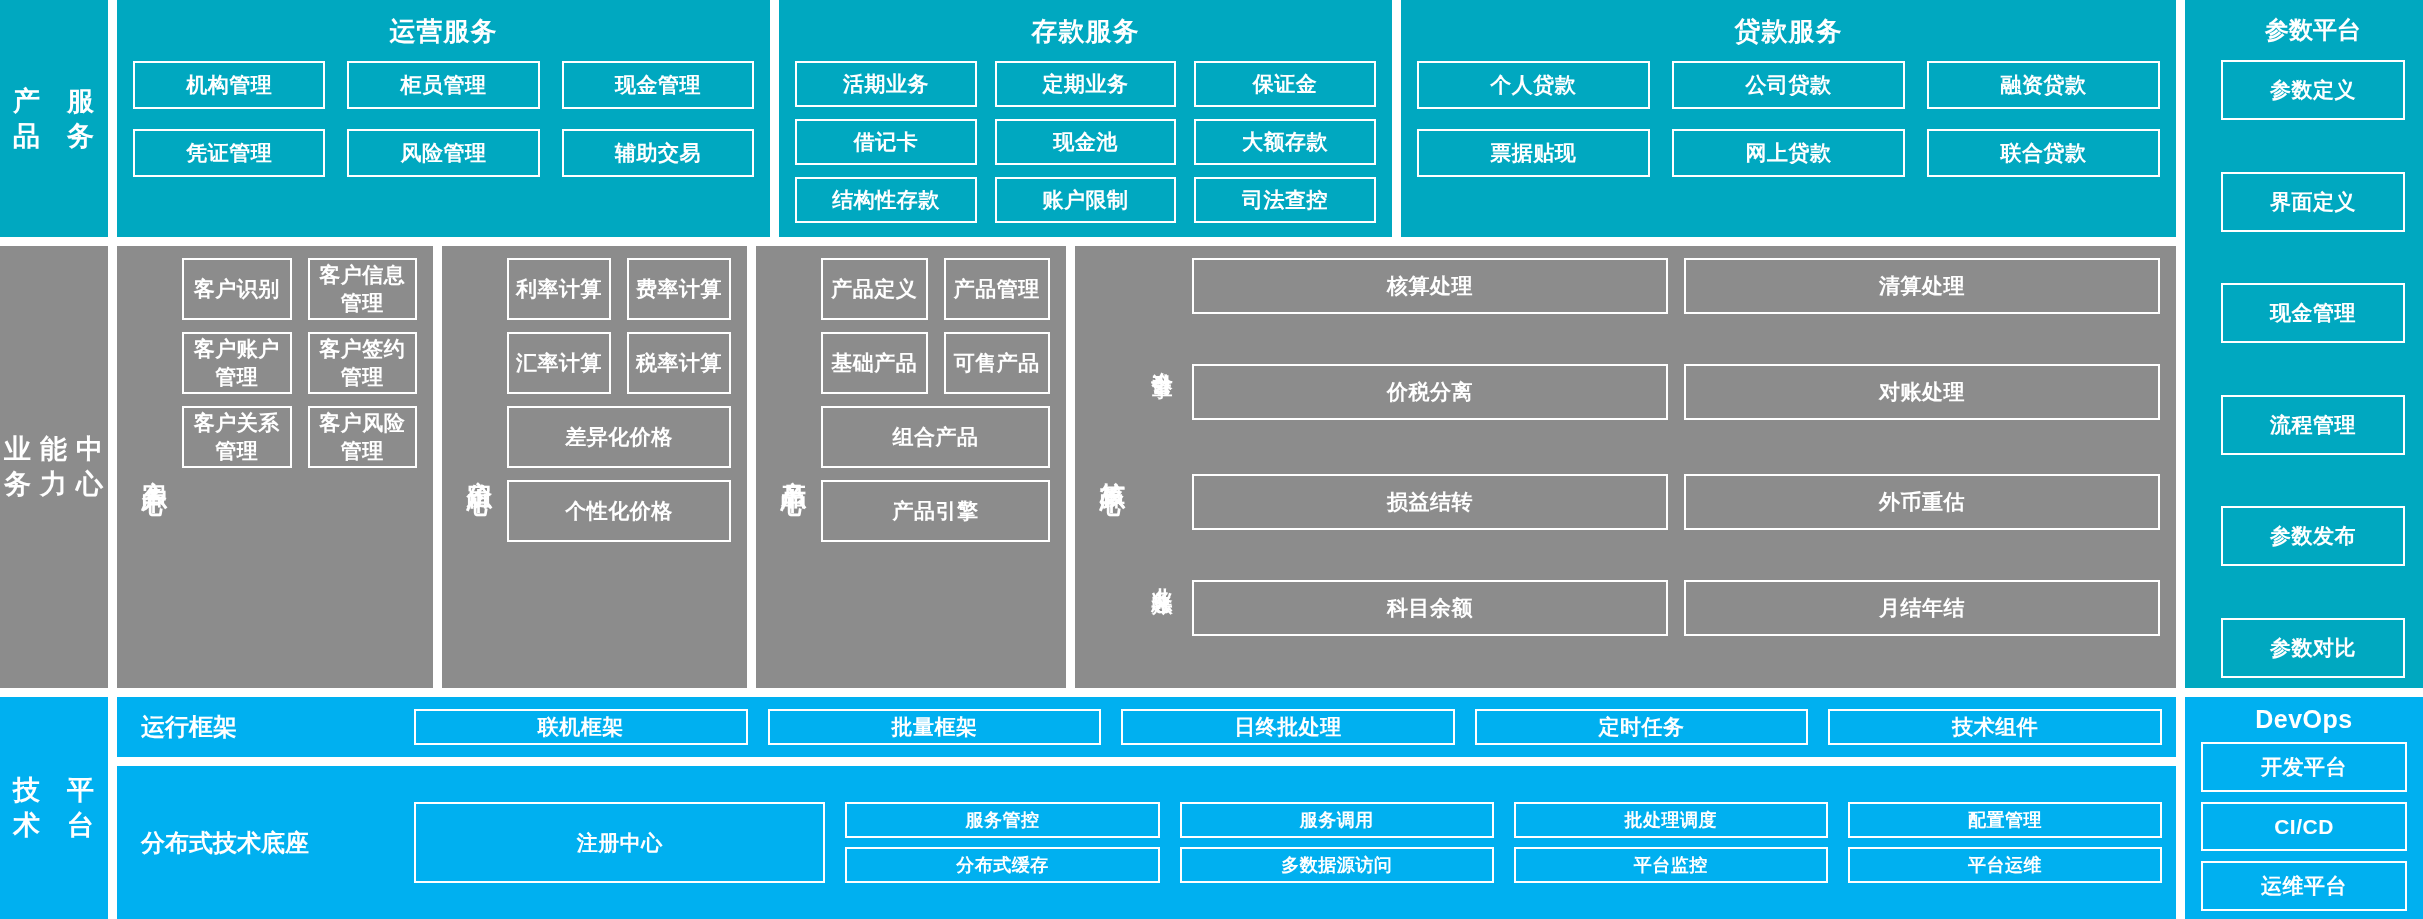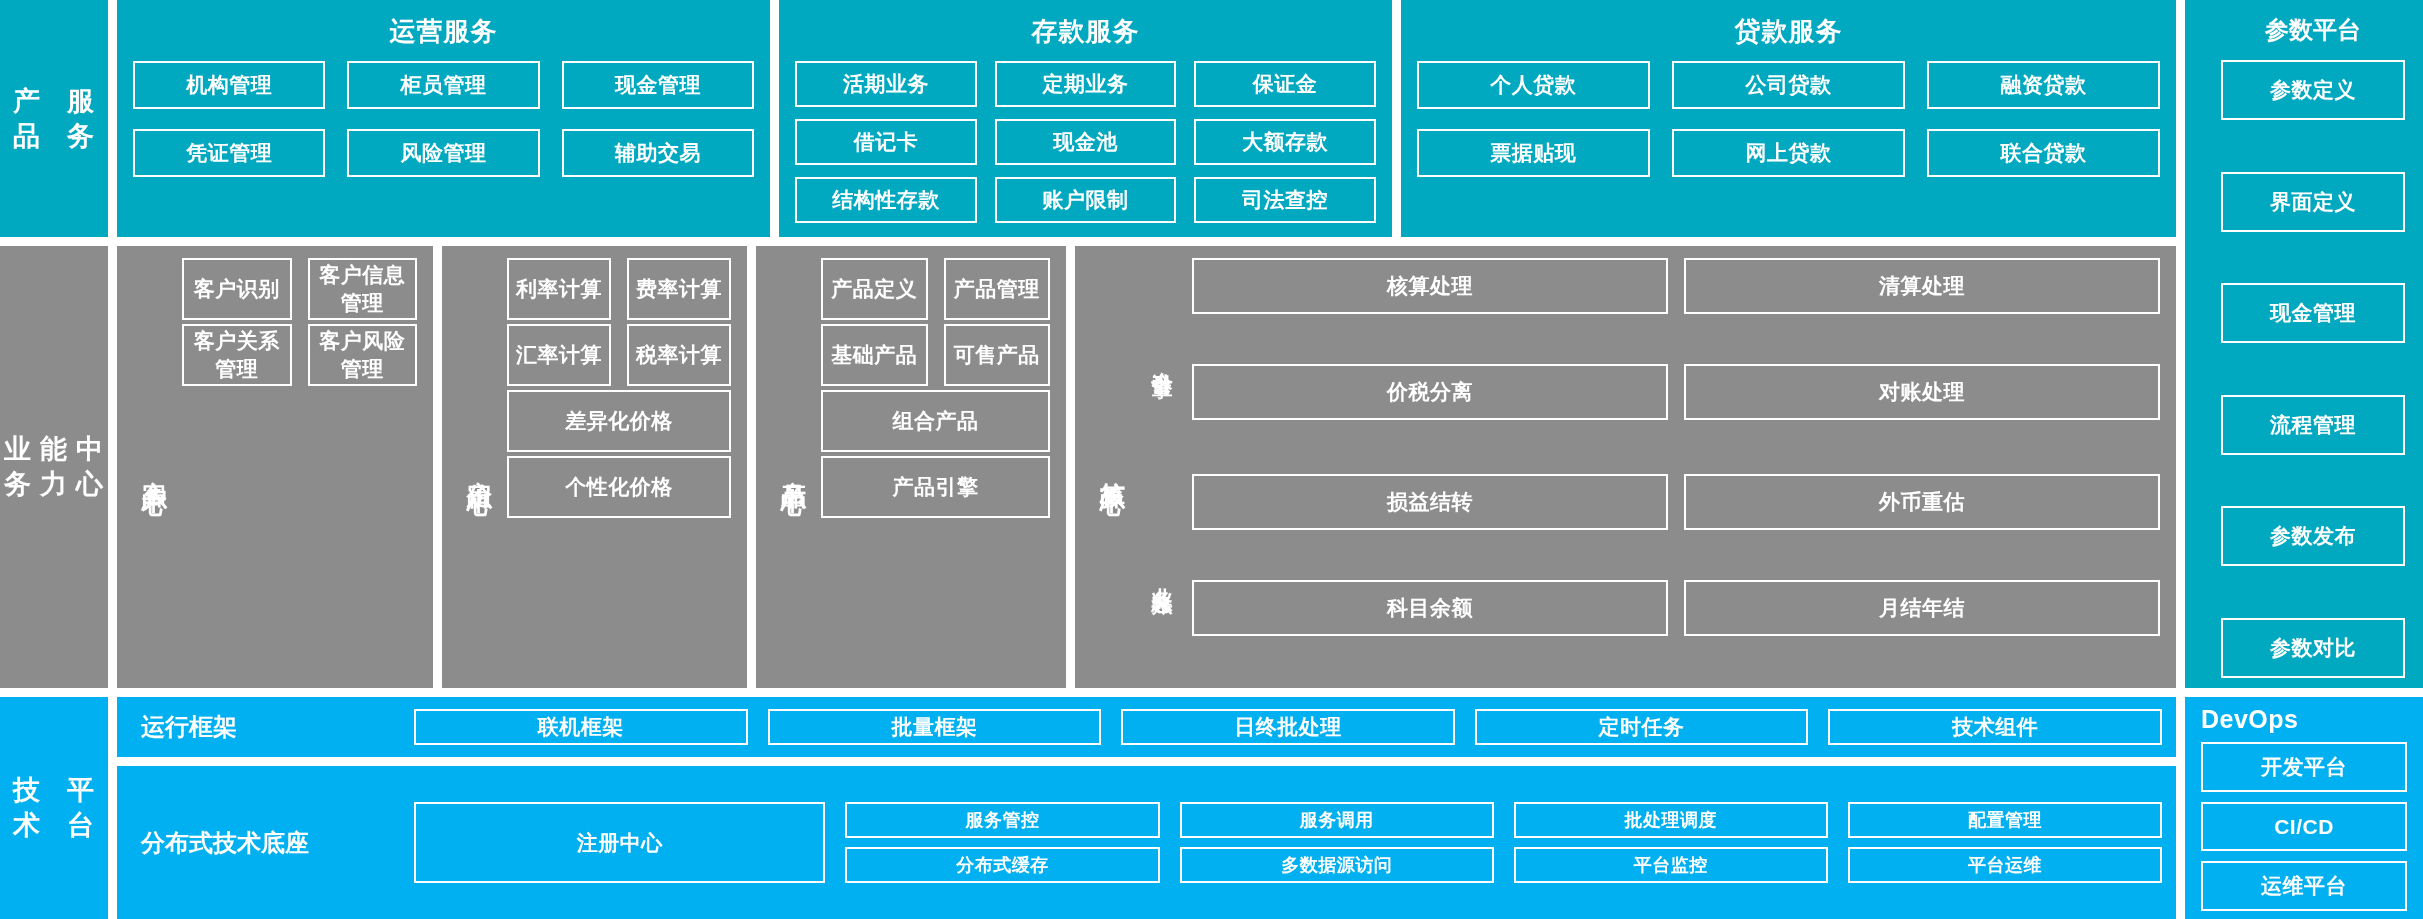--- a/index.html
+++ b/index.html
@@ -93,21 +93,21 @@
     writing-mode:vertical-rl;
     text-orientation:upright;
     display:flex;align-items:center;justify-content:center;
     font-size:25px;font-weight:bold;
     letter-spacing:3px;
     padding:0 10px;
     white-space:nowrap;
   }
   .vlabel.small{font-size:21px;letter-spacing:2px;padding:0 8px;}
 
-  .cap-body{flex:1 1 auto;display:flex;flex-direction:column;gap:4px;min-width:0;}
+  .cap-body{flex:1 1 auto;display:flex;flex-direction:column;gap:12px;min-width:0;}
   .cap-row{display:flex;gap:16px;}
   .cap-row .chip{flex:1 1 0;height:62px;font-size:21px;}
   .cap-row .chip.wide{flex:1 1 100%;}
 
   
   #cap-customer{flex:0 0 316px;}
   #cap-pricing {flex:0 0 305px;}
   #cap-product {flex:0 0 310px;}
   #cap-account {flex:1 1 0;}
 
@@ -140,21 +140,21 @@
   .tech-items .chip{height:36px;font-size:21px;}
 
   .base-items{flex:1 1 auto;display:flex;gap:20px;min-width:0;}
   .base-items > .reg{flex:1.25 1 0;}
   .base-items .reg .chip{height:100%;font-size:21px;}
   .base-grid{flex:4 1 0;display:grid;grid-template-columns:repeat(4,1fr);gap:9px 20px;min-width:0;}
   .base-grid .chip{height:36px;font-size:18px;}
 
   .devops-col{
     background:#00B0F0;
-    display:flex;flex-direction:column;align-items:flex-start;
+    display:flex;flex-direction:column;align-items:center;
     padding:6px 16px 8px 16px;box-sizing:border-box;
   }
   .devops-title{font-size:25px;font-weight:bold;margin:2px 0 8px 0;letter-spacing:.5px;}
   .devops-list{width:100%;flex:1 1 auto;display:flex;flex-direction:column;gap:10px;}
   .devops-list .chip{flex:1 1 0;font-size:21px;}
 </style>
 </head>
 <body>
 
 <div class="diagram">
@@ -224,20 +224,24 @@
         <div class="band-body">
 
           <div class="cap-panel" id="cap-customer">
             <div class="vlabel">客户中心</div>
             <div class="cap-body">
               <div class="cap-row">
                 <div class="chip">客户识别</div>
                 <div class="chip">客户信息管理</div>
               </div>
               <div class="cap-row">
+                <div class="chip">客户账户管理</div>
+                <div class="chip">客户签约管理</div>
+              </div>
+              <div class="cap-row">
                 <div class="chip">客户关系管理</div>
                 <div class="chip">客户风险管理</div>
               </div>
             </div>
           </div>
 
           <div class="cap-panel" id="cap-pricing">
             <div class="vlabel">定价中心</div>
             <div class="cap-body">
               <div class="cap-row">

